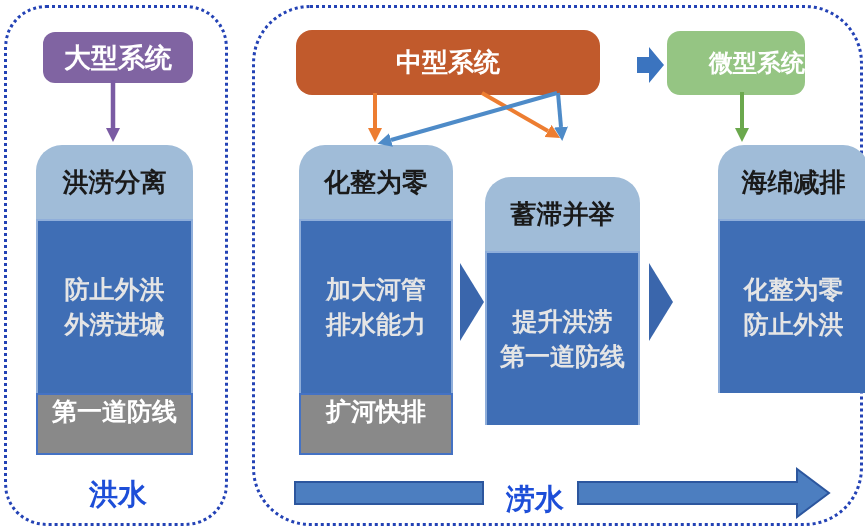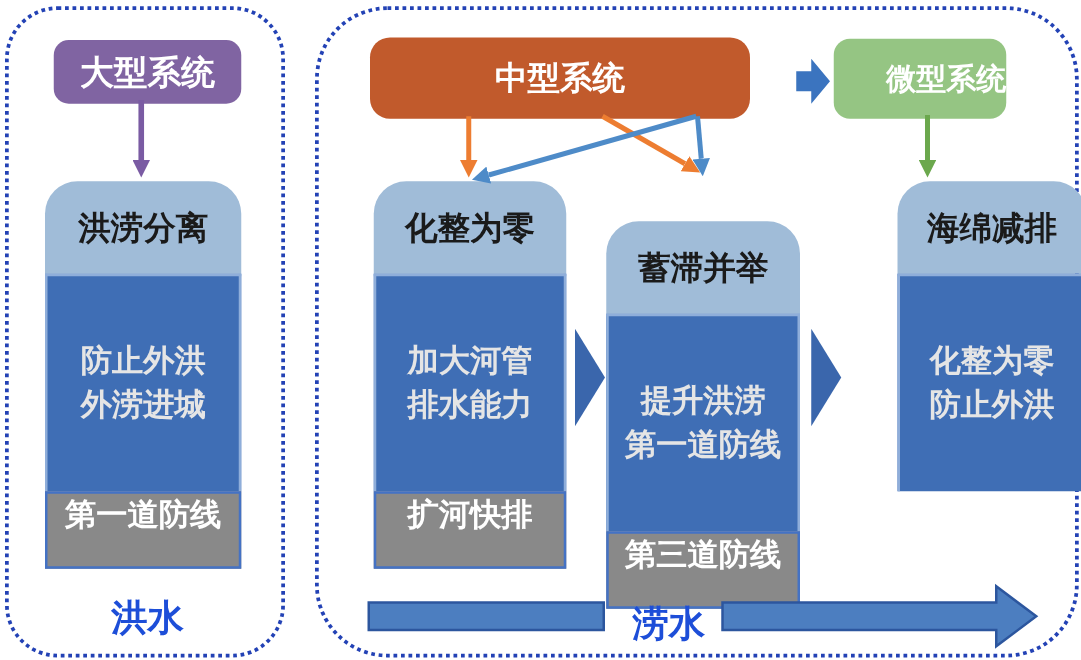--- a/index.html
+++ b/index.html
@@ -77,23 +77,20 @@
         <span>扩河快排</span>
       </div>
     </div>
 
     <div class="column col-3" style="left:230px;top:137px;">
       <div class="col-header">
         <span>蓄滞并举</span>
       </div>
       <div class="col-body">提升洪涝
 第一道防线</div>
-      <div class="col-footer">
-        <span>第三道防线</span>
-      </div>
     </div>
 
     <div class="column col-4" style="left:415px;top:137px;margin-left:48px;">
       <div class="col-header">
         <span>海绵减排</span>
       </div>
       <div class="col-body">化整为零
 防止外洪</div>
     </div>
 

